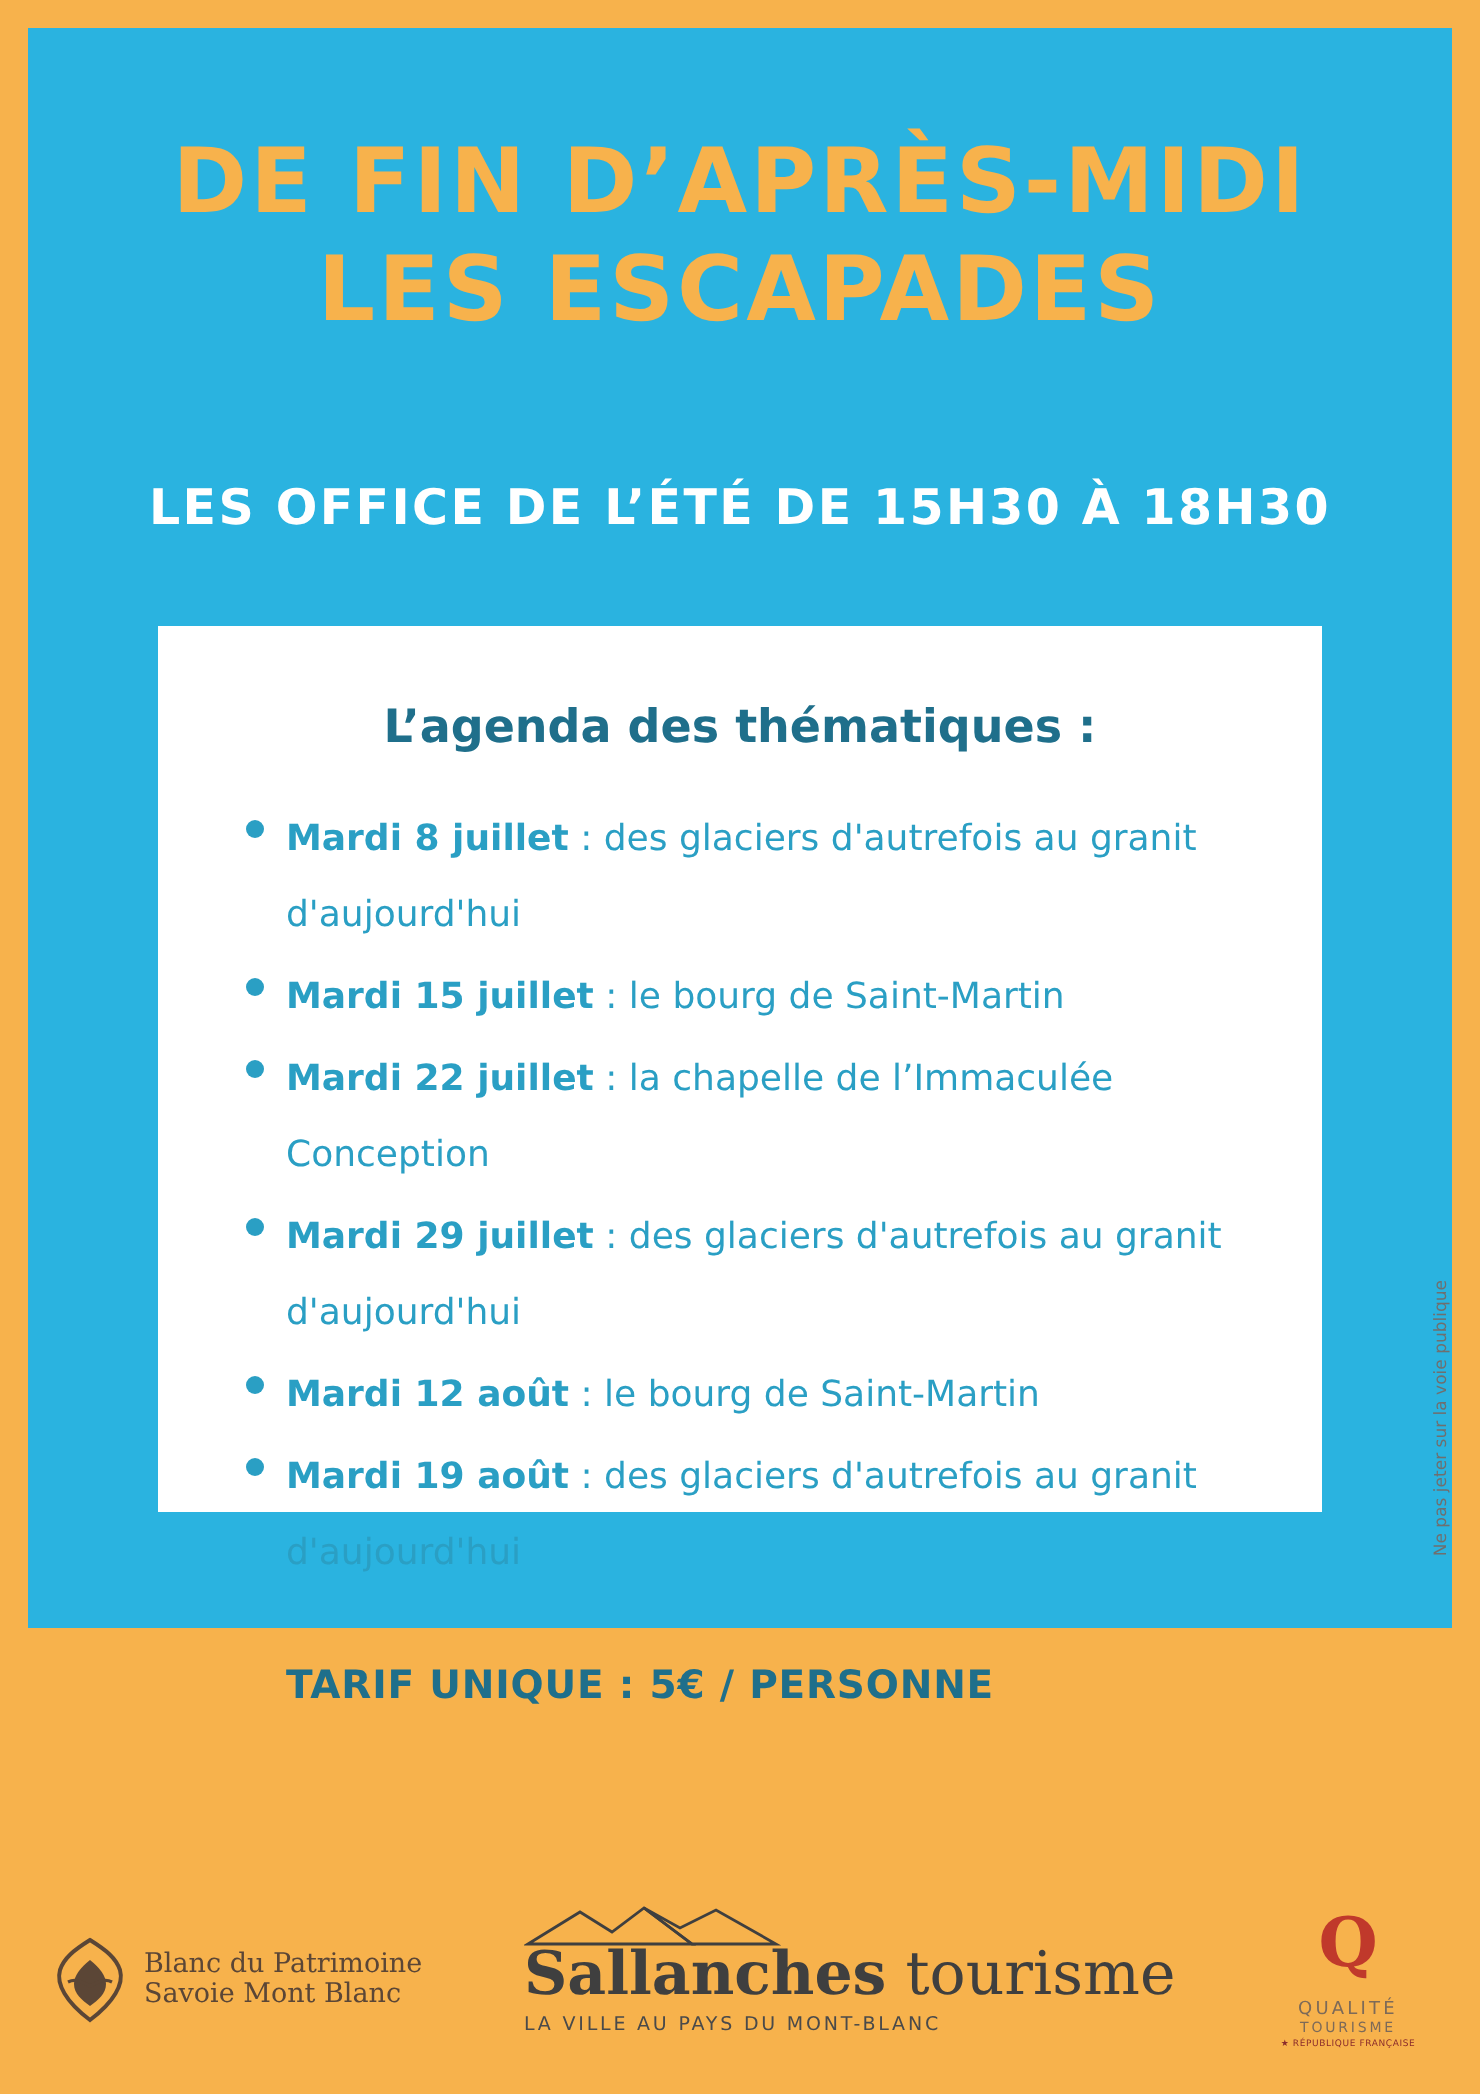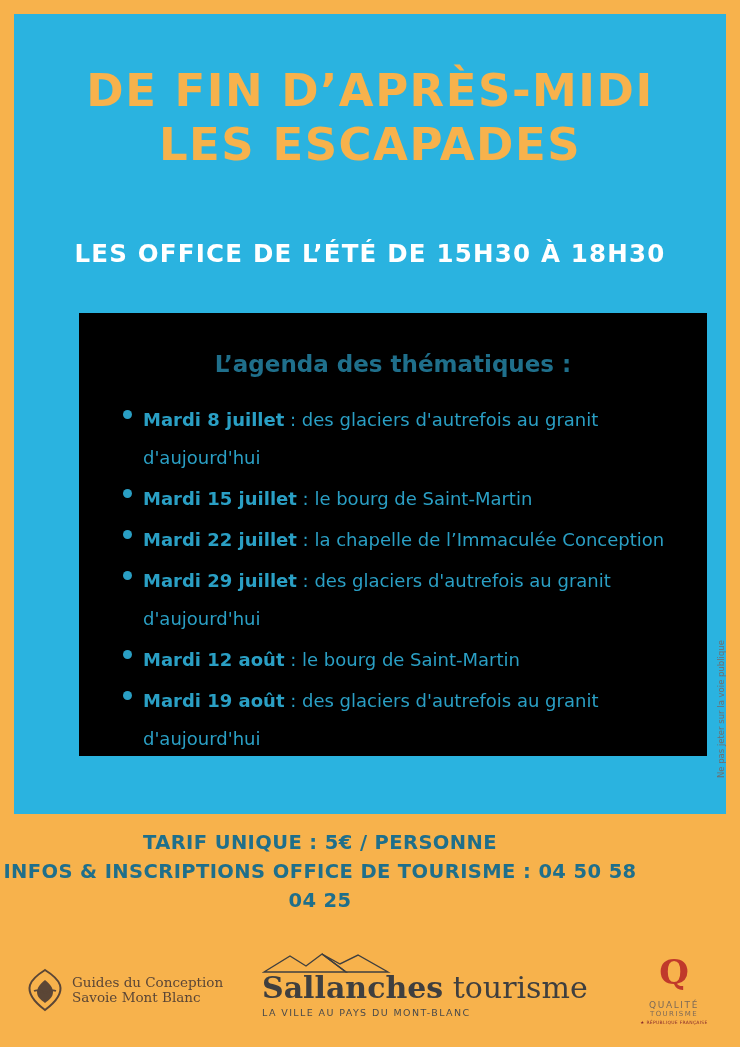--- a/index.html
+++ b/index.html
@@ -53,24 +53,23 @@
     text-align: center;
     color: #ffffff;
     font-weight: bold;
     font-size: 24.5px;
     letter-spacing: 1.2px;
   }
   .white-card {
     position: absolute;
     left: 65px;
     top: 299px;
-    width: 628px;
+    width: 582px;
     height: 443px;
-    background: #000000;
-    text-decoration: underline;
+    background: #ffffff;
   }
   .card-title {
     margin-top: 38px;
     text-align: center;
     color: #1f6f8b;
     font-weight: bold;
     font-size: 23px;
   }
   .agenda-list {
     list-style: none;
@@ -262,35 +261,34 @@
         </li>
       </ul>
     </div>
 
   </div>
 
   <div class="side-note">Ne pas jeter sur la voie publique</div>
 
   <div class="price-block">
     <div>TARIF UNIQUE : 5€ / PERSONNE</div>
-    <div>INFOS &amp; INSCRIPTIONS OFFICE DE TOURISME : 04 50 58 04 25</div>
   </div>
 
   <div class="logos">
 
     <div class="logo-guides">
       <div class="mark">
         <svg width="42" height="46" viewBox="0 0 42 46">
           <path d="M21 3 C13 8 8 12 6 18 C4 25 9 34 21 43 C33 34 38 25 36 18 C34 12 29 8 21 3 Z" fill="none" stroke="#5b4636" stroke-width="2"></path>
           <path d="M21 13 C16 17 13 21 13 25 C13 30 17 33 21 36 C25 33 29 30 29 25 C29 21 26 17 21 13 Z" fill="#5b4636"></path>
           <path d="M10 24 C14 22 17 24 21 26 C25 24 28 22 32 24" fill="none" stroke="#5b4636" stroke-width="1.6"></path>
         </svg>
       </div>
       <div class="txt">
-        <div class="l1">Guides du Conception</div>
+        <div class="l1">Blanc du Patrimoine</div>
         <div class="l2">Savoie Mont Blanc</div>
       </div>
     </div>
 
     <div class="logo-sallanches">
       <div class="mountains">
         <svg width="130" height="22" viewBox="0 0 130 22">
           <path d="M2 20 L28 4 L44 14 L60 2 L84 20 Z" fill="none" stroke="#3f3f3f" stroke-width="1.4"></path>
           <path d="M60 2 L78 12 L96 3 L126 20 L84 20 Z" fill="none" stroke="#3f3f3f" stroke-width="1.4"></path>
         </svg>

